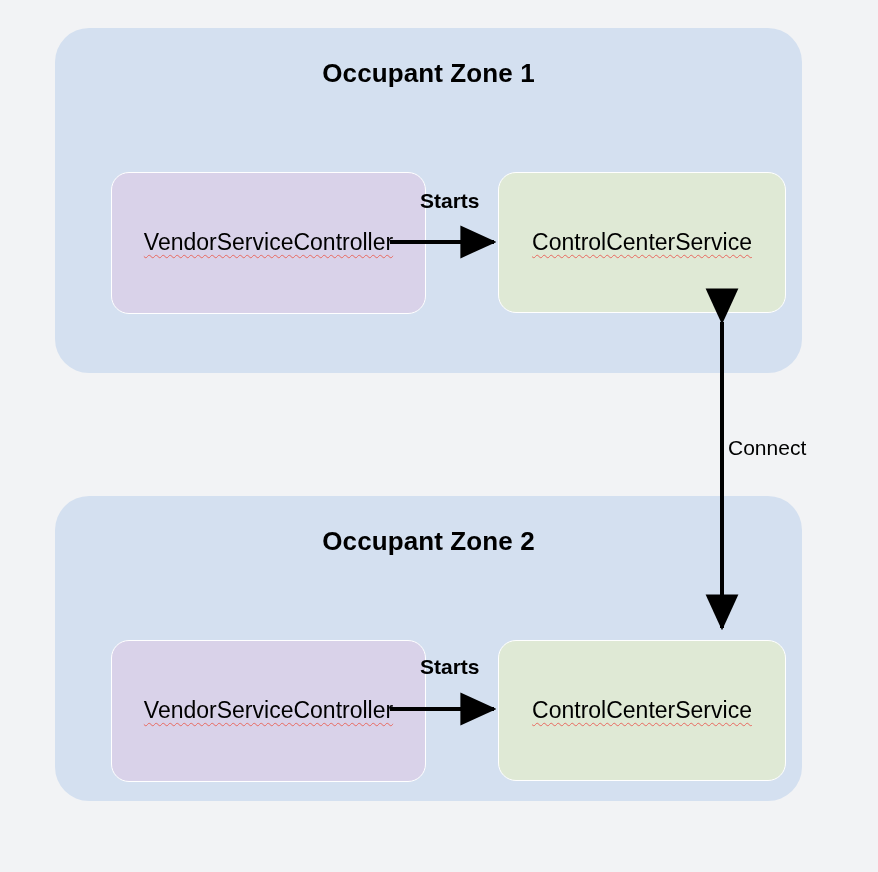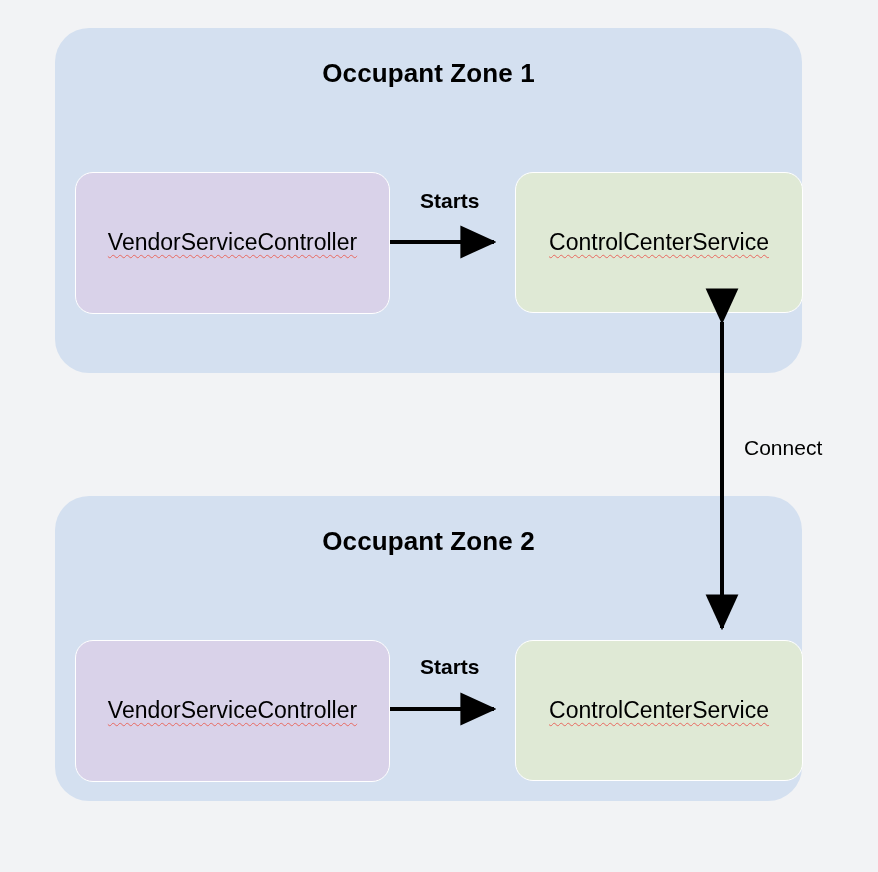--- a/index.html
+++ b/index.html
@@ -54,42 +54,42 @@
   .node-label {
     font-size: 23px;
     color: #000000;
     line-height: 1.1;
     white-space: nowrap;
     
     text-decoration: underline wavy #e8685f;
     text-decoration-thickness: 1px;
     text-underline-offset: 4px;
   }
-  .node.vendor  { background: #d9d2e9; }
-  .node.control { background: #dfe9d5; margin-left: 17px; }
+  .node.vendor  { background: #d9d2e9; margin-left: 36px; }
+  .node.control { background: #dfe9d5; }
 
   
   #node-vendor-1  { left: 20px;  top: 144px; width: 315px; height: 142px; }
   #node-control-1 { left: 443px; top: 144px; width: 288px; height: 141px; }
   
   #node-vendor-2  { left: 20px;  top: 144px; width: 315px; height: 142px; }
   #node-control-2 { left: 443px; top: 144px; width: 288px; height: 141px; }
 
   
   .edge-label {
     position: absolute;
     font-size: 21px;
     color: #000000;
     white-space: nowrap;
   }
   .edge-label.bold { font-weight: bold; margin-left: 20px; }
 
   #label-starts-1 { left: 400px; top: 189px; }
   #label-starts-2 { left: 400px; top: 655px; }
-  #label-connect  { left: 744px; top: 436px; text-align: center; }
+  #label-connect  { left: 728px; top: 436px; text-align: center; }
 
   
   #edges {
     position: absolute;
     left: 0; top: 0;
     width: 878px;
     height: 872px;
     pointer-events: none;
   }
 </style>

